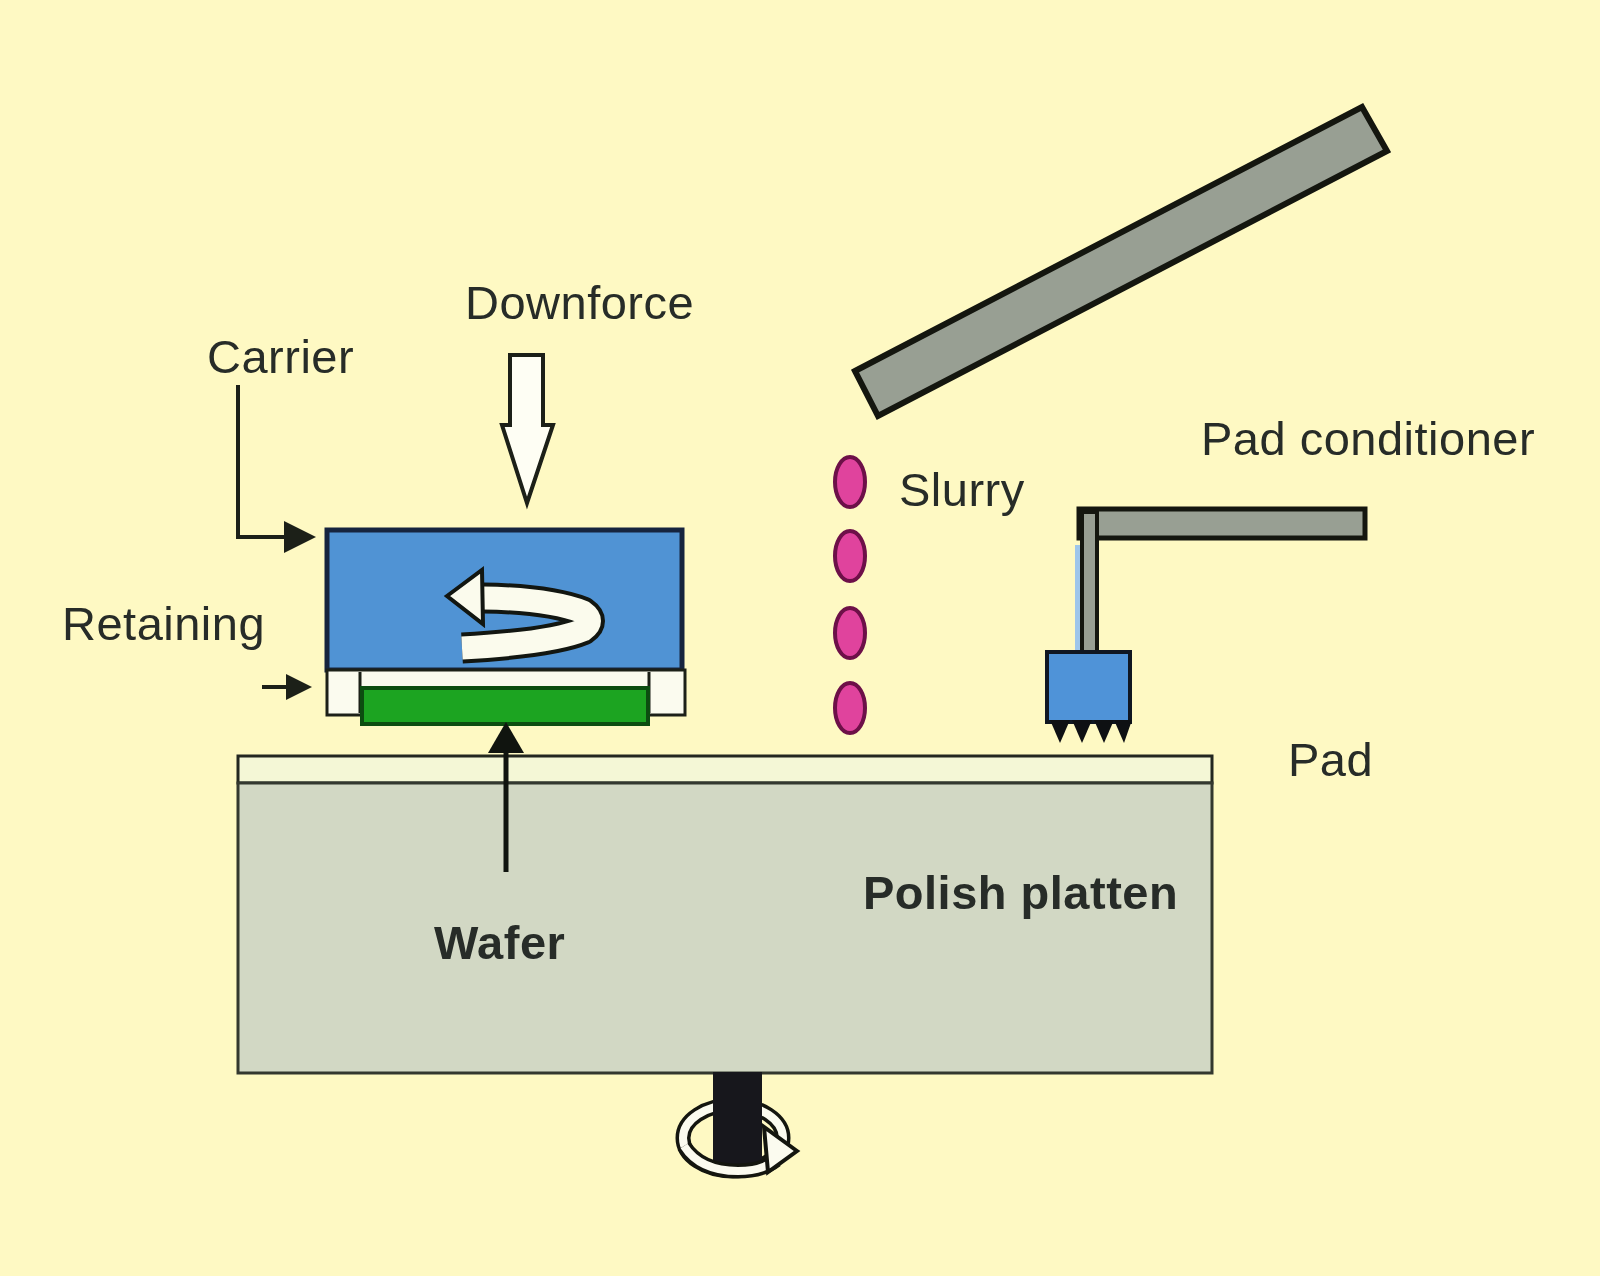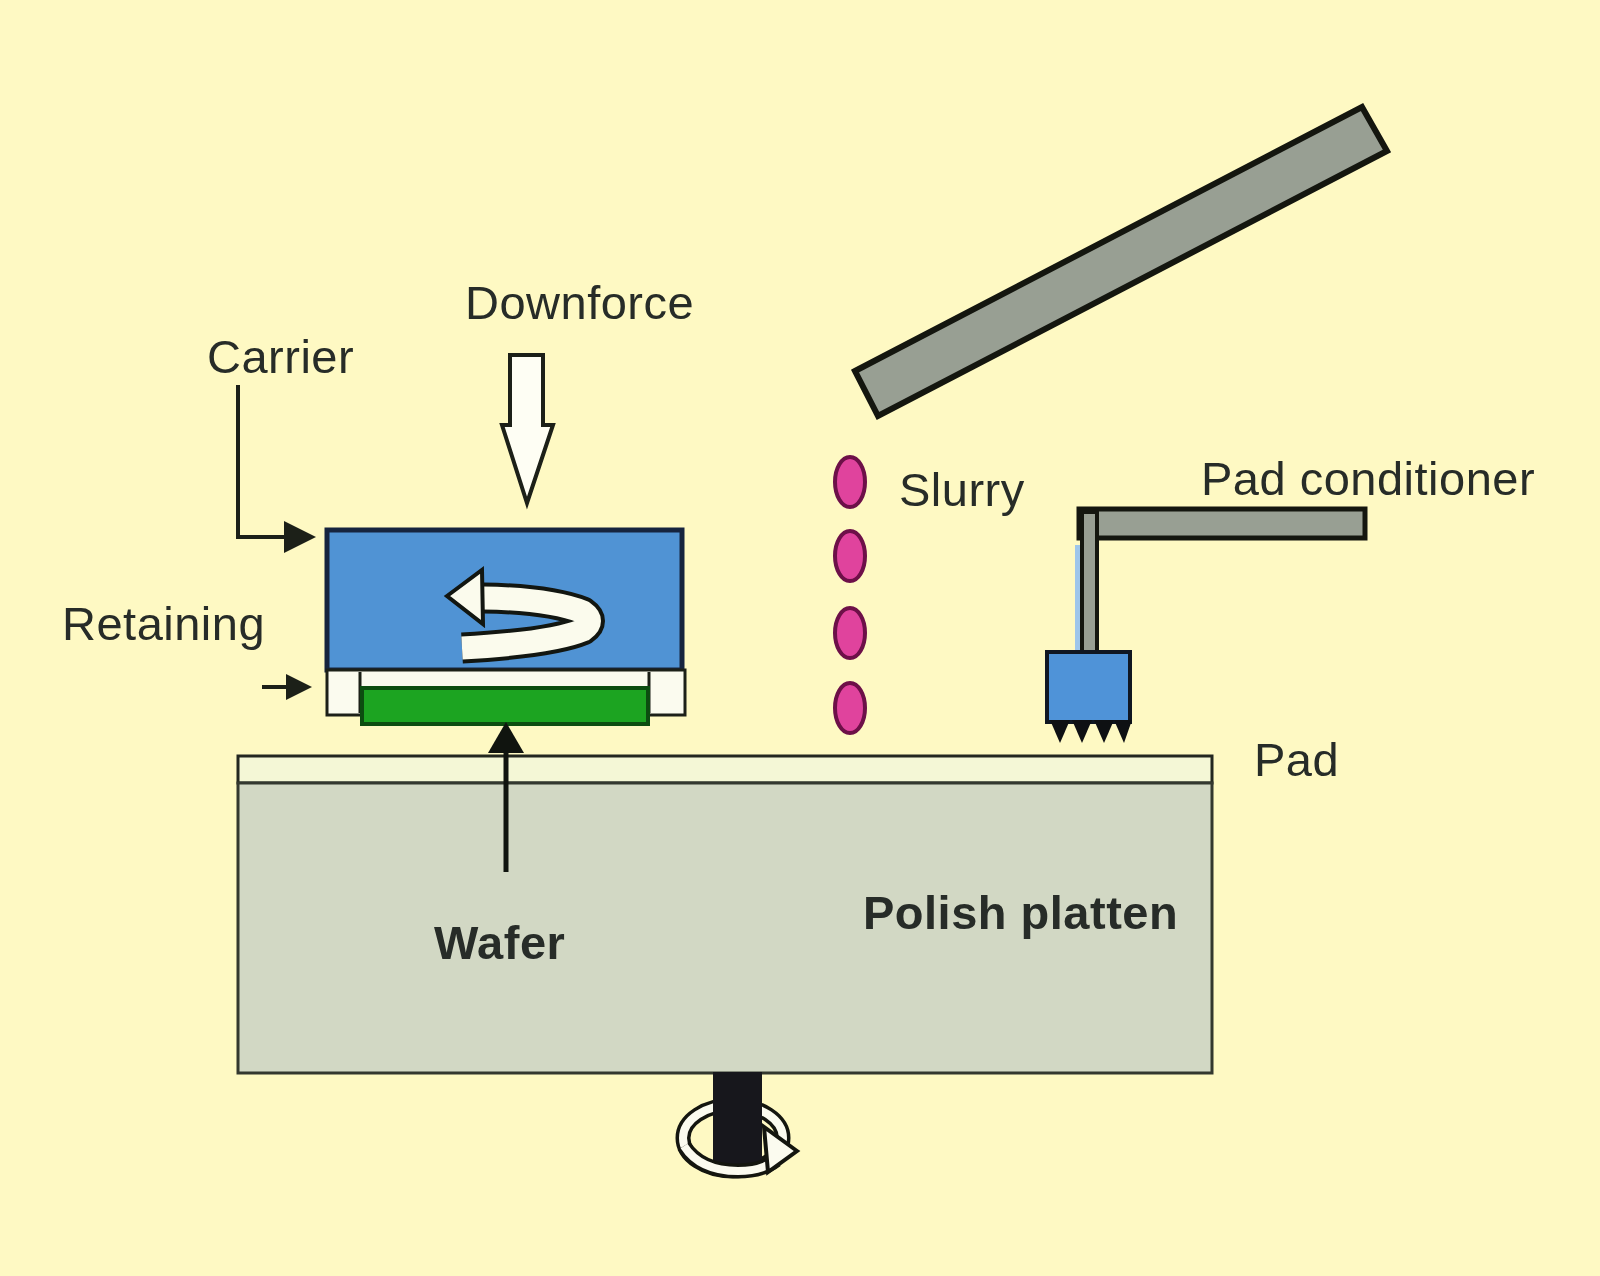--- a/index.html
+++ b/index.html
@@ -88,21 +88,21 @@
   <div class="lbl" style="left:207px;top:330px;">Carrier</div>
 
   <div class="lbl" style="left:465px;top:276px;">Downforce</div>
 
   <div class="lbl center" style="left:62px;top:594px;width:222px;line-height:60px;">
     <div>Retaining</div>
   </div>
 
   <div class="lbl" style="left:899px;top:463px;">Slurry</div>
 
-  <div class="lbl" style="left:1201px;top:452px;">Pad conditioner</div>
+  <div class="lbl" style="left:1201px;top:412px;">Pad conditioner</div>
 
-  <div class="lbl" style="left:1254px;top:733px;text-align:center;">Pad</div>
+  <div class="lbl" style="left:1288px;top:733px;text-align:center;">Pad</div>
 
   <div class="lbl bold" style="left:434px;top:916px;">Wafer</div>
 
-  <div class="lbl bold" style="left:863px;top:866px;margin-top:20px;">Polish platten</div>
+  <div class="lbl bold" style="left:863px;top:866px;">Polish platten</div>
 
 </div>
 
 </body></html>

